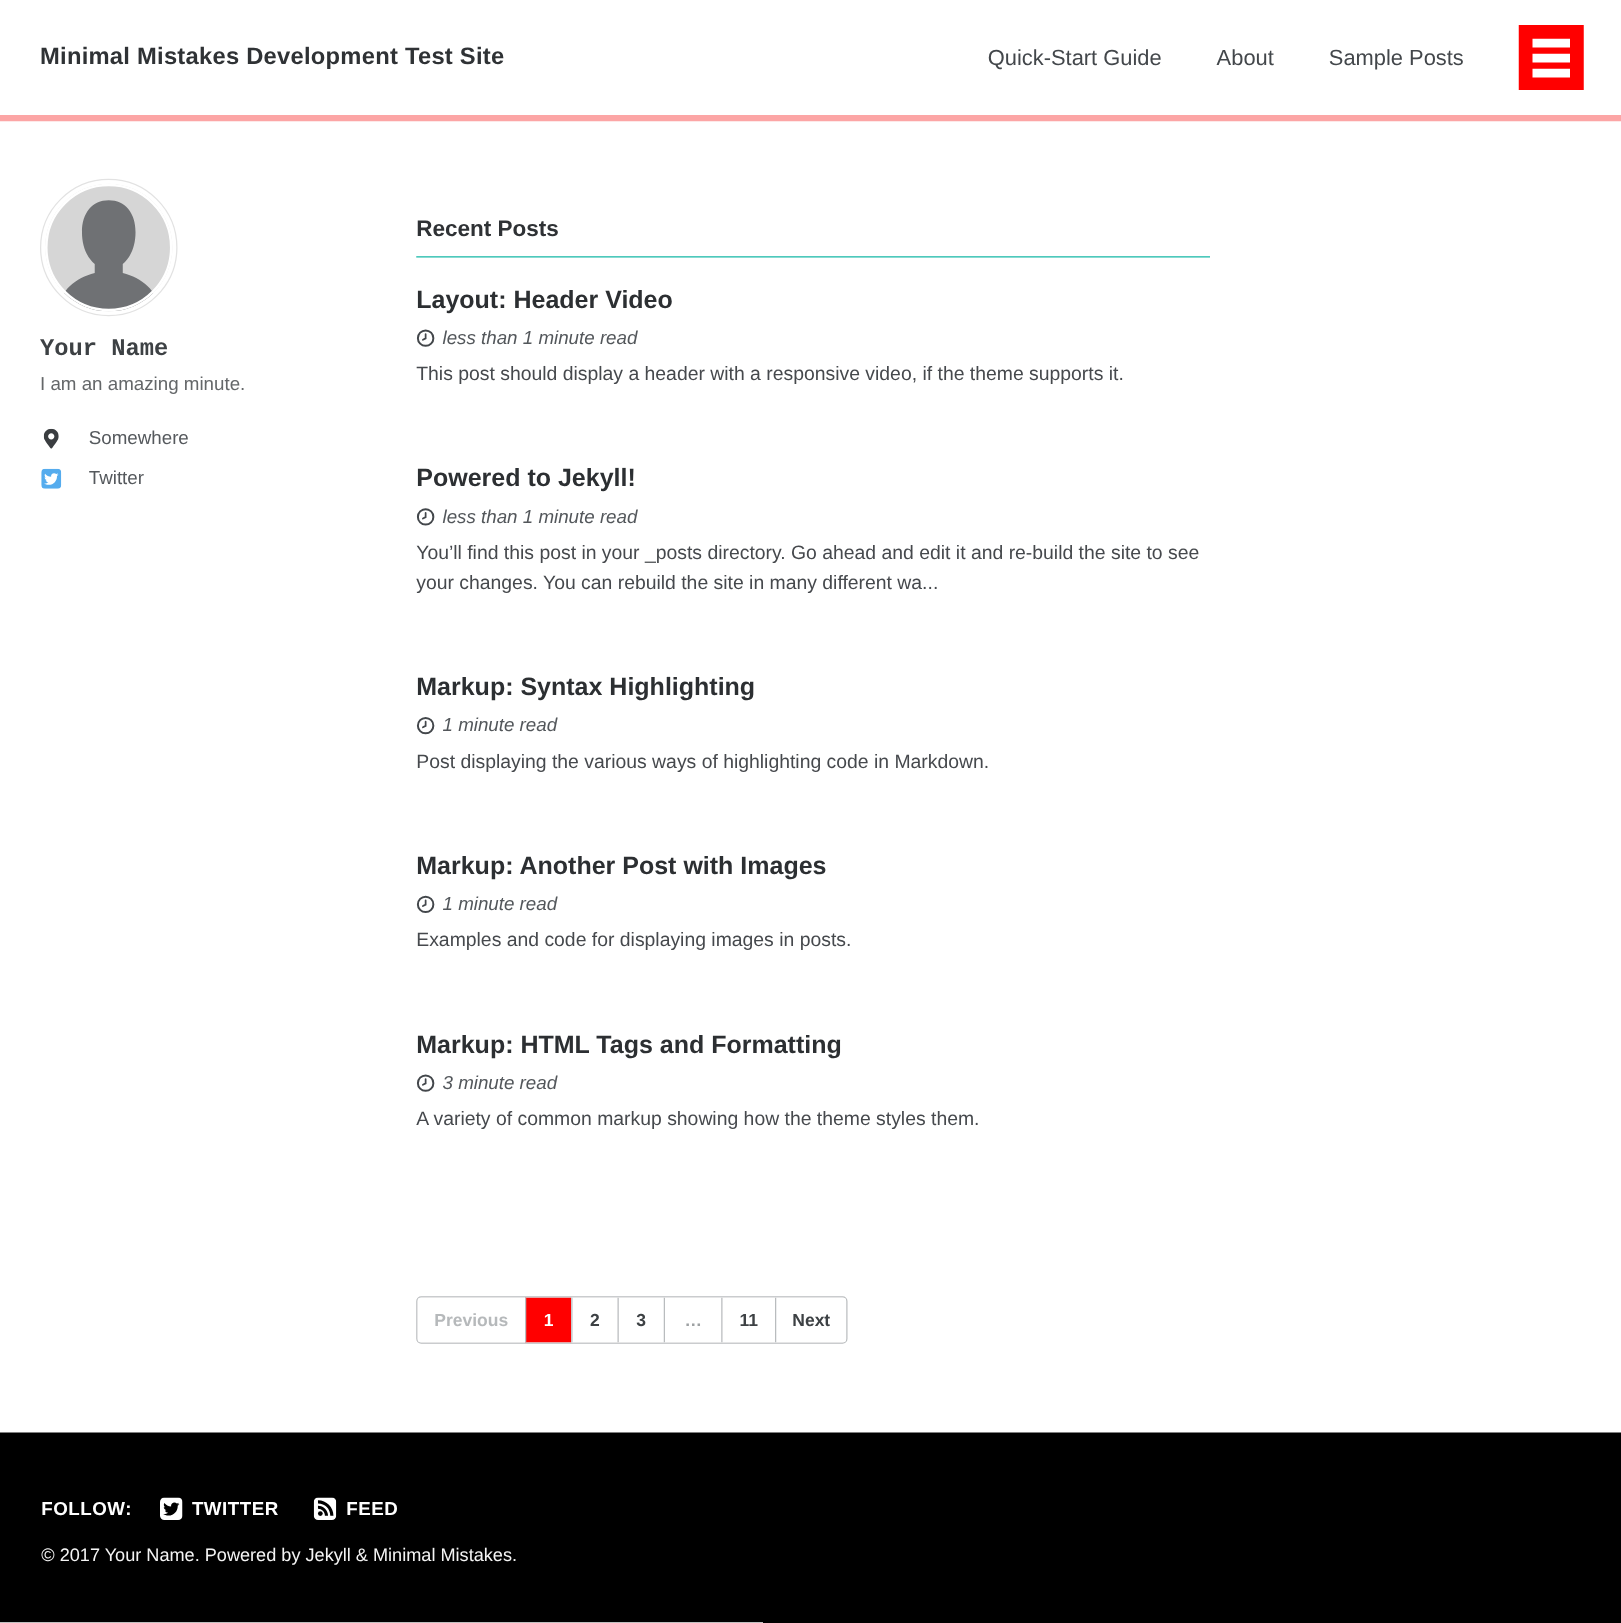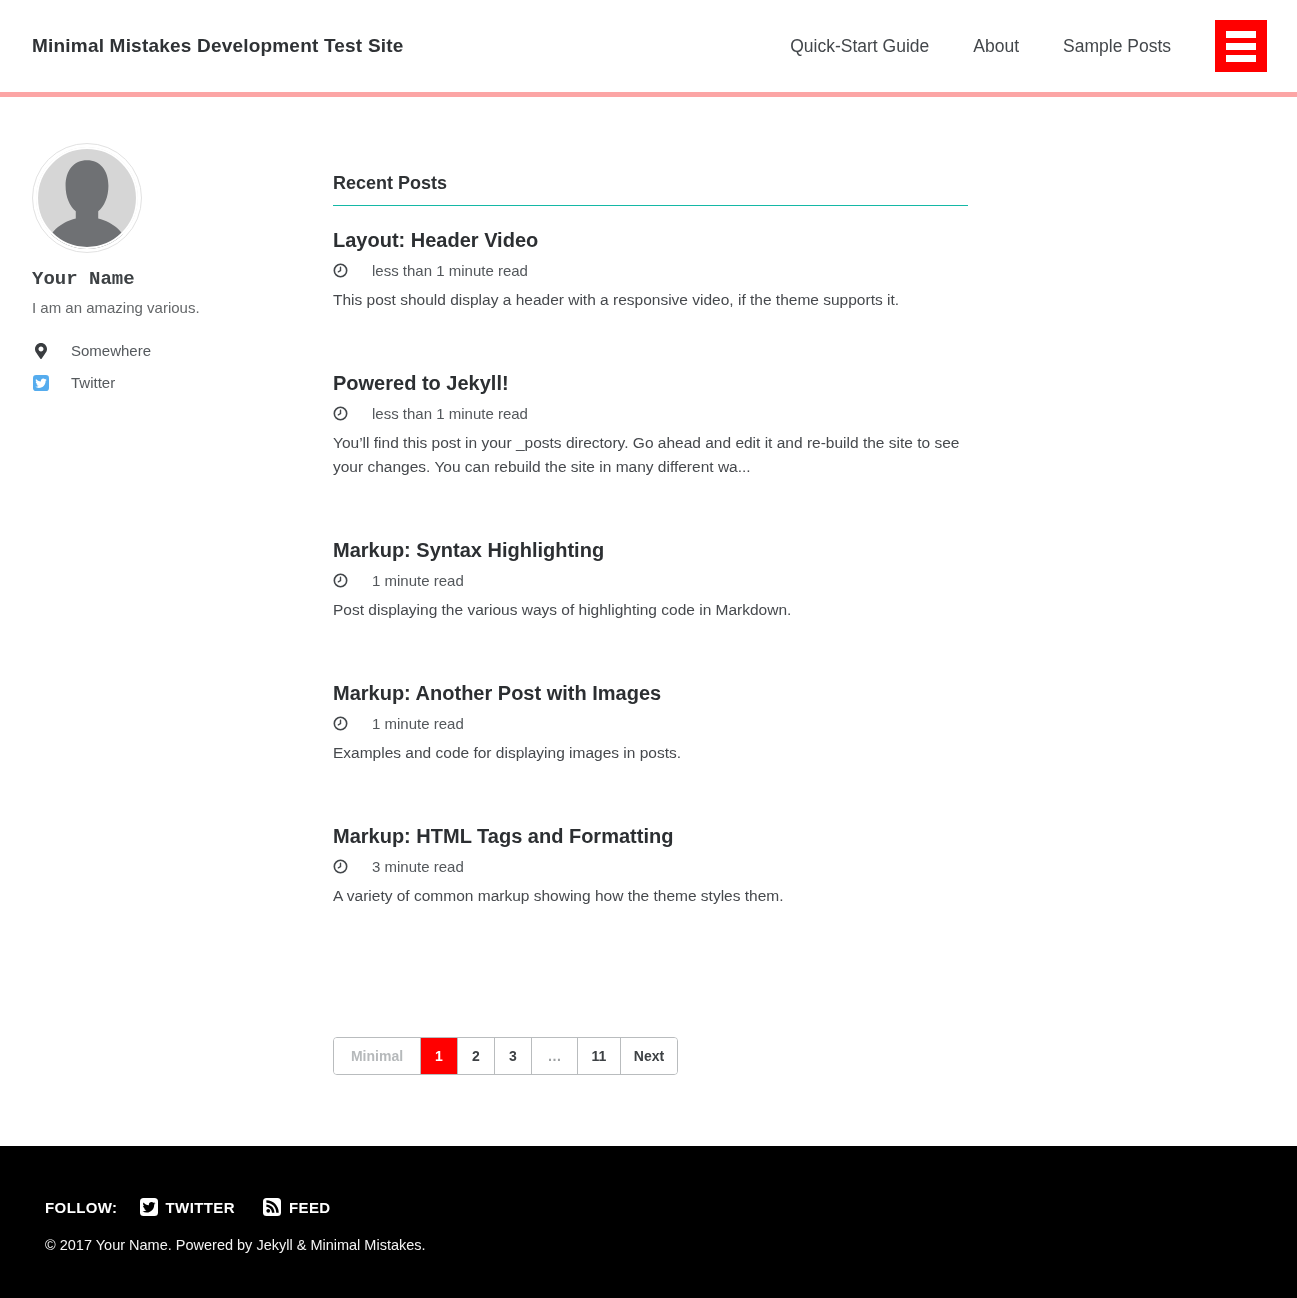--- a/index.html
+++ b/index.html
@@ -118,23 +118,24 @@
     font-size: 20px;
     font-weight: bold;
     color: #2c2f32;
     line-height: 1.25;
     cursor: pointer;
   }
   .post-meta {
     margin-top: 9px;
     display: flex;
     align-items: center;
-    gap: 24px;
+    gap: 6px;
     font-size: 15px;
     color: #53575b;
+    font-style: italic;
   }
   .post-meta svg { flex-shrink: 0; }
   .post-excerpt {
     margin-top: 9px;
     font-size: 15.5px;
     line-height: 1.55;
     color: #46494d;
   }
 
   
@@ -163,21 +164,21 @@
   .cell-active { background: #ff0000; color: #fff; }
   .cell-ellipsis { width: 46px; color: #9ea1a3; cursor: default; }
   .cell-last { width: 43px; }
   .cell-next { width: 57px; }
 
   
   .footer {
     margin-top: auto;
     background: #000;
     height: 152px;
-    padding: 52px 45px 0;
+    padding: 52px 33px 0;
     color: #fff;
     flex-shrink: 0;
   }
   .follow-row {
     display: flex;
     align-items: center;
     font-size: 15px;
     font-weight: bold;
     letter-spacing: 0.4px;
   }
@@ -221,21 +222,21 @@
     <div class="avatar-ring">
       <svg width="102" height="102" viewBox="0 0 100 100">
         <circle cx="50" cy="50" r="50" fill="#d6d6d6"></circle>
         <g fill="#6f7174">
           <path d="M50 13 c-13 0 -21 10 -21 25 0 11 4 20 10 25 l0 7 c-15 4 -27 13 -29 30 l80 0 c-2 -17 -14 -26 -29 -30 l0 -7 c6 -5 10 -14 10 -25 0 -15 -8 -25 -21 -25 z"></path>
         </g>
         <circle cx="50" cy="50" r="49.5" fill="none" stroke="#ffffff" stroke-width="3"></circle>
       </svg>
     </div>
     <h3 class="author-name">Your Name</h3>
-    <p class="author-bio">I am an amazing various.</p>
+    <p class="author-bio">I am an amazing minute.</p>
     <ul class="author-links">
       <li class="author-link-item">
         <span class="ico">
           <svg width="12" height="16" viewBox="0 0 384 512">
               <path fill="#3a3d40" d="M172.268 501.67C26.97 291.031 0 269.413 0 192 0 85.961 85.961 0 192 0s192 85.961 192 192c0 77.413-26.97 99.031-172.268 309.67-9.535 13.774-29.93 13.773-39.464 0zM192 272c44.183 0 80-35.817 80-80s-35.817-80-80-80-80 35.817-80 80 35.817 80 80 80z"></path>
             </svg>
         </span>
         <span>Somewhere</span>
       </li>
       <li class="author-link-item">
@@ -307,21 +308,21 @@
         <svg width="15" height="15" viewBox="0 0 16 16">
             <circle cx="8" cy="8" r="6.6" fill="none" stroke="#43474b" stroke-width="1.7"></circle>
             <path d="M8 4.6 V8.2 L5.7 9.4" fill="none" stroke="#43474b" stroke-width="1.5" stroke-linecap="round"></path>
           </svg>
         <span>3 minute read</span>
       </div>
       <p class="post-excerpt">A variety of common markup showing how the theme styles them.</p>
     </article>
 
     <nav class="pagination">
-      <div class="page-cell cell-prev">Minimal</div>
+      <div class="page-cell cell-prev">Previous</div>
       <div class="page-cell cell-num cell-active">1</div>
       <div class="page-cell cell-num">2</div>
       <div class="page-cell cell-num">3</div>
       <div class="page-cell cell-ellipsis">…</div>
       <div class="page-cell cell-last">11</div>
       <div class="page-cell cell-next">Next</div>
     </nav>
   </main>
 </div>
 

